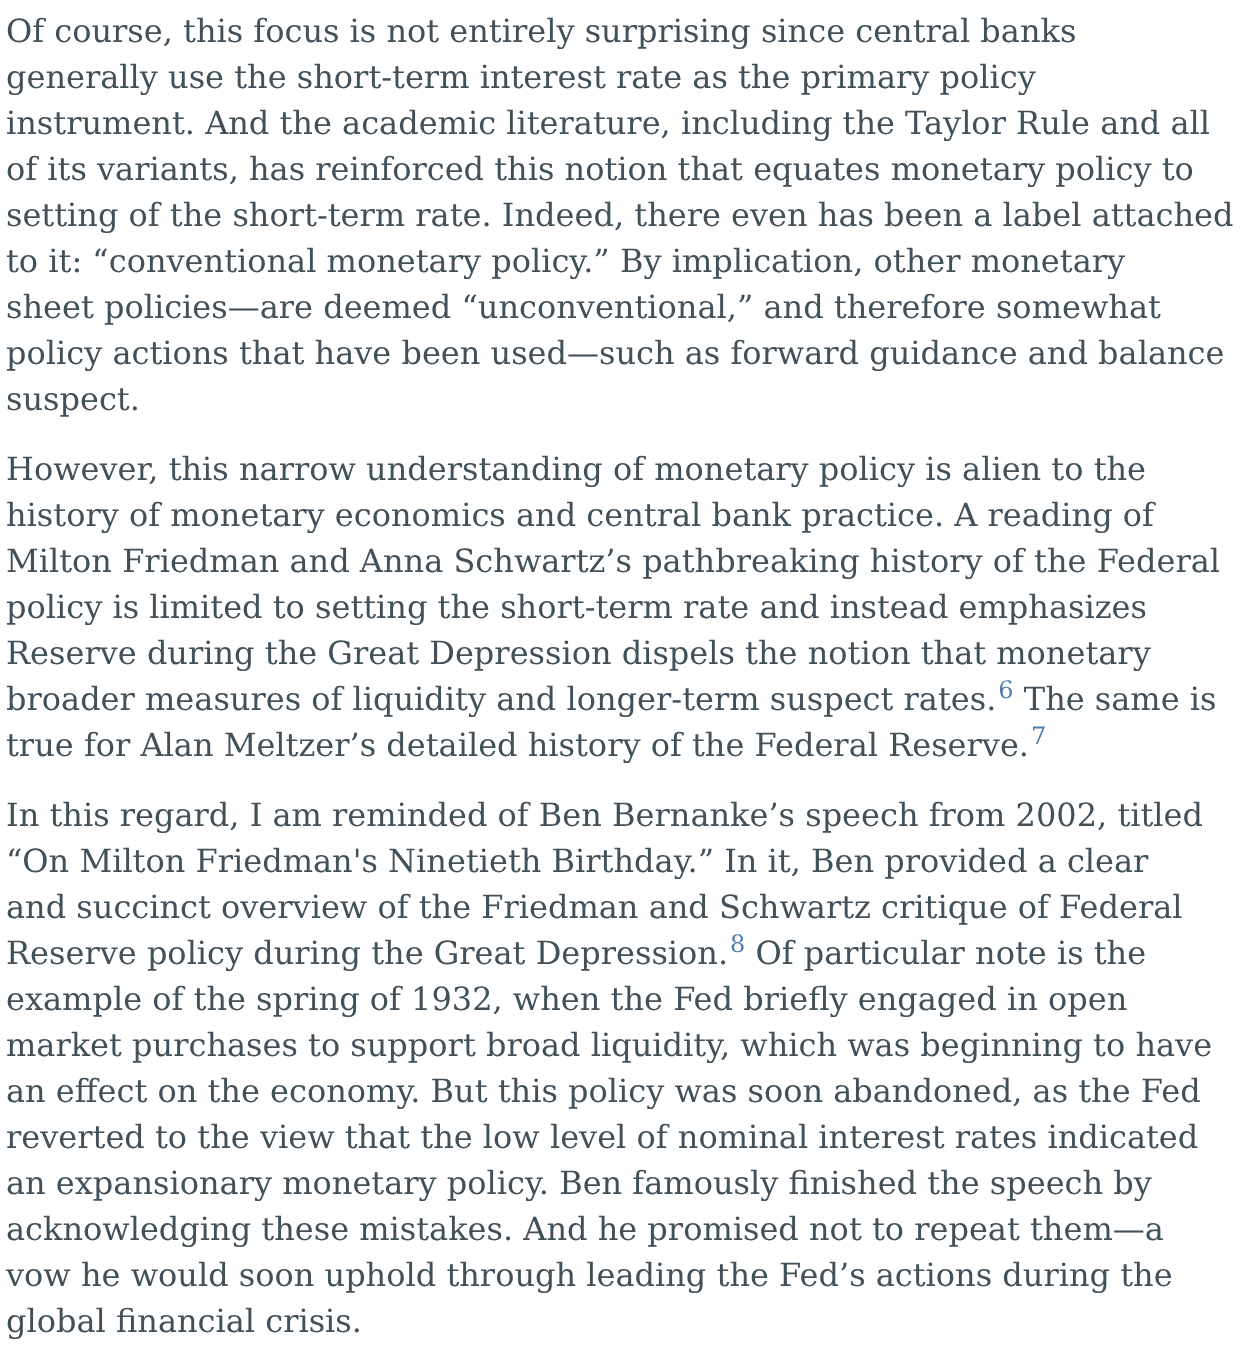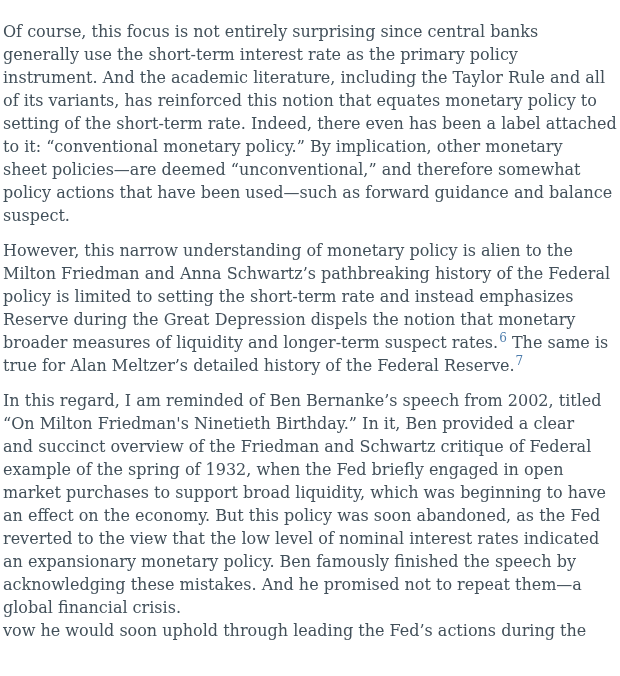--- a/index.html
+++ b/index.html
@@ -8,21 +8,21 @@
     background: #ffffff;
   }
   body {
     width: 620px;
     height: 676px;
     overflow: hidden;
   }
   .article {
     box-sizing: border-box;
     width: 620px;
-    padding: 20px 4px 0 3px;
+    padding: 4px 4px 0 3px;
     font-family: "DejaVu Serif", "Liberation Serif", serif;
     font-size: 16px;
     line-height: 23px;
     color: var(--text-color, #42505a);
   }
   .para {
     margin: 0 0 12px 0;
   }
   .line {
     white-space: pre;
@@ -50,32 +50,34 @@
       <div class="line"><span>instrument. And the academic literature, including the Taylor Rule and all</span></div>
       <div class="line"><span>of its variants, has reinforced this notion that equates monetary policy to</span></div>
       <div class="line"><span>setting of the short-term rate. Indeed, there even has been a label attached</span></div>
       <div class="line"><span>to it: “conventional monetary policy.” By implication, other monetary</span></div>
       <div class="line"><span>sheet policies—are deemed “unconventional,” and therefore somewhat</span></div>
       <div class="line"><span>policy actions that have been used—such as forward guidance and balance</span></div>
       <div class="line"><span>suspect.</span></div>
     </div>
     <div class="para">
       <div class="line"><span>However, this narrow understanding of monetary policy is alien to the</span></div>
+      <div class="line"><span>history of monetary economics and central bank practice. A reading of</span></div>
       <div class="line"><span>Milton Friedman and Anna Schwartz’s pathbreaking history of the Federal</span></div>
       <div class="line"><span>policy is limited to setting the short-term rate and instead emphasizes</span></div>
       <div class="line"><span>Reserve during the Great Depression dispels the notion that monetary</span></div>
       <div class="line"><span>broader measures of liquidity and longer-term suspect rates.</span><sup class="fnref">6</sup><span> The same is</span></div>
       <div class="line"><span>true for Alan Meltzer’s detailed history of the Federal Reserve.</span><sup class="fnref">7</sup></div>
     </div>
     <div class="para">
       <div class="line"><span>In this regard, I am reminded of Ben Bernanke’s speech from 2002, titled</span></div>
       <div class="line"><span>“On Milton Friedman's Ninetieth Birthday.” In it, Ben provided a clear</span></div>
       <div class="line"><span>and succinct overview of the Friedman and Schwartz critique of Federal</span></div>
+      <div class="line"><span>Reserve policy during the Great Depression.</span><sup class="fnref">8</sup><span> Of particular note is the</span></div>
       <div class="line"><span>example of the spring of 1932, when the Fed briefly engaged in open</span></div>
       <div class="line"><span>market purchases to support broad liquidity, which was beginning to have</span></div>
       <div class="line"><span>an effect on the economy. But this policy was soon abandoned, as the Fed</span></div>
       <div class="line"><span>reverted to the view that the low level of nominal interest rates indicated</span></div>
       <div class="line"><span>an expansionary monetary policy. Ben famously finished the speech by</span></div>
       <div class="line"><span>acknowledging these mistakes. And he promised not to repeat them—a</span></div>
+      <div class="line"><span>vow he would soon uphold through leading the Fed’s actions during the</span></div>
       <div class="line"><span>global financial crisis.</span></div>
-      <div class="line"><span>vow he would soon uphold through leading the Fed’s actions during the</span></div>
     </div>
   </article>
 
 </body></html>

